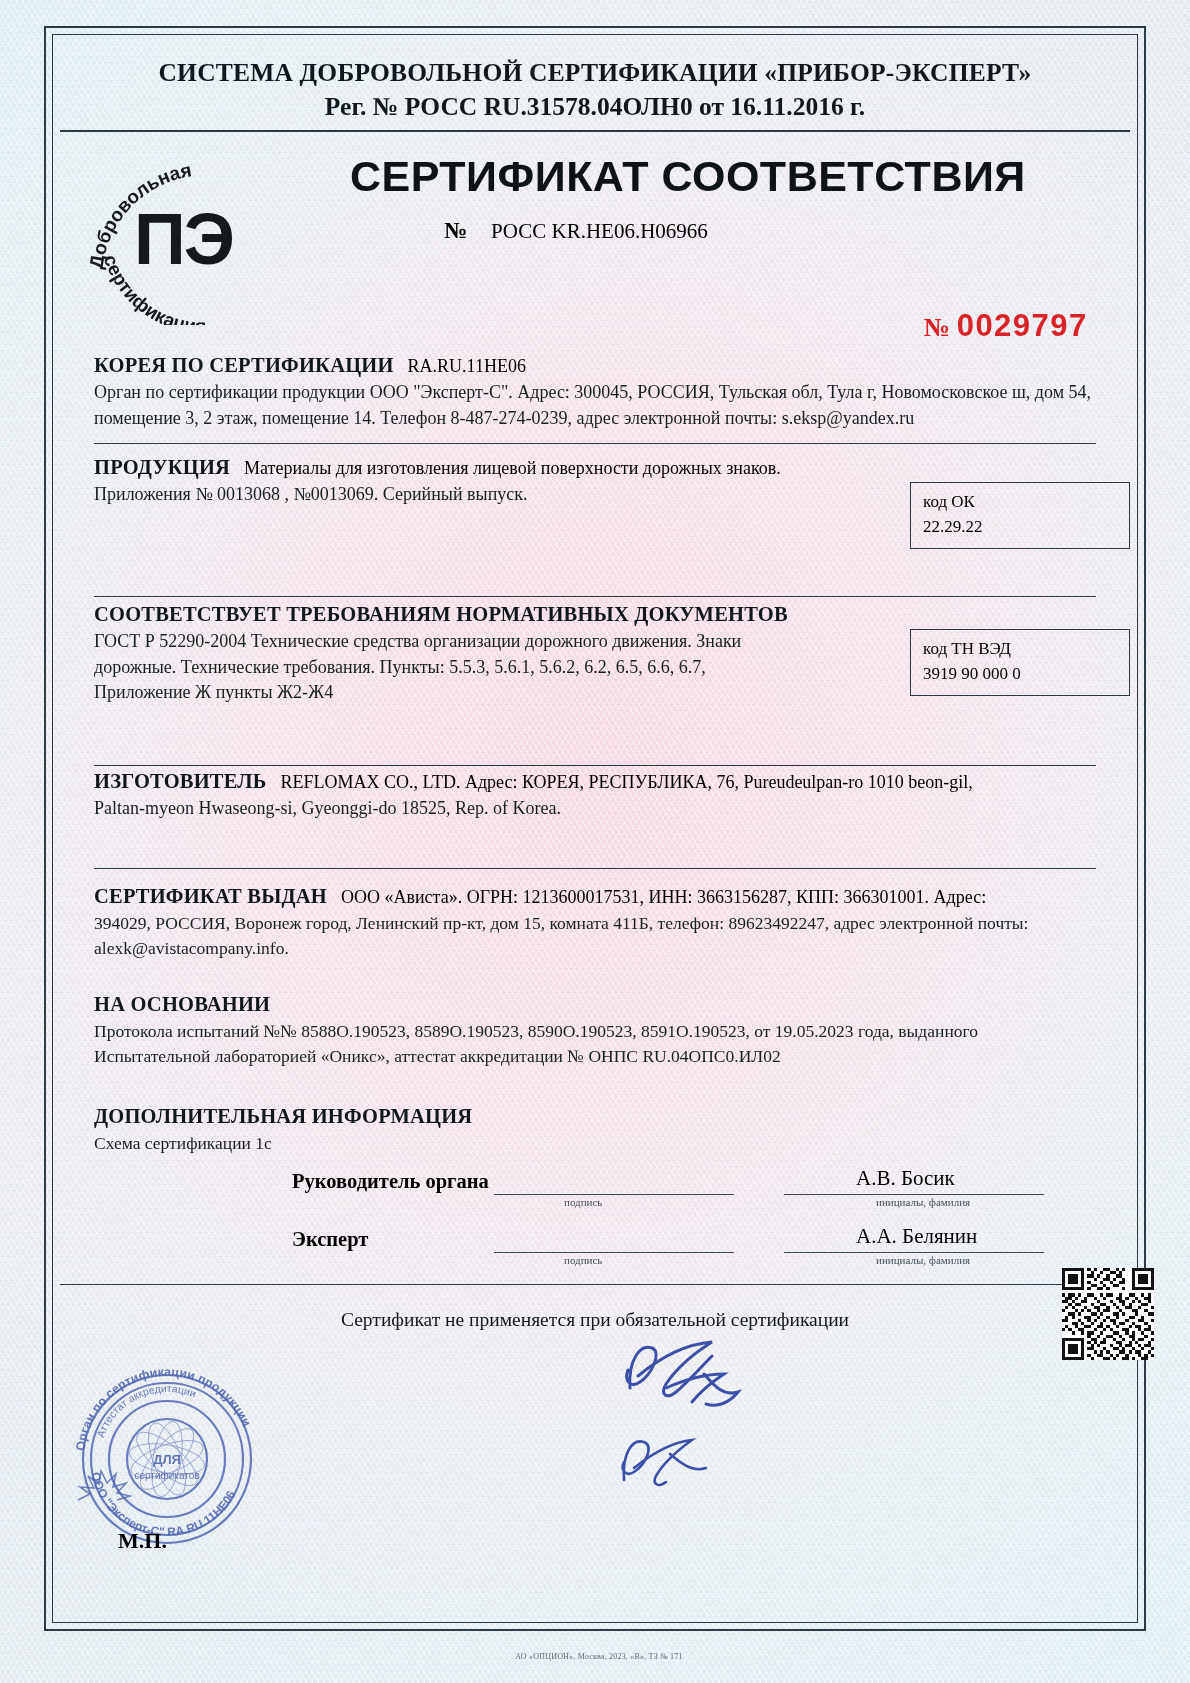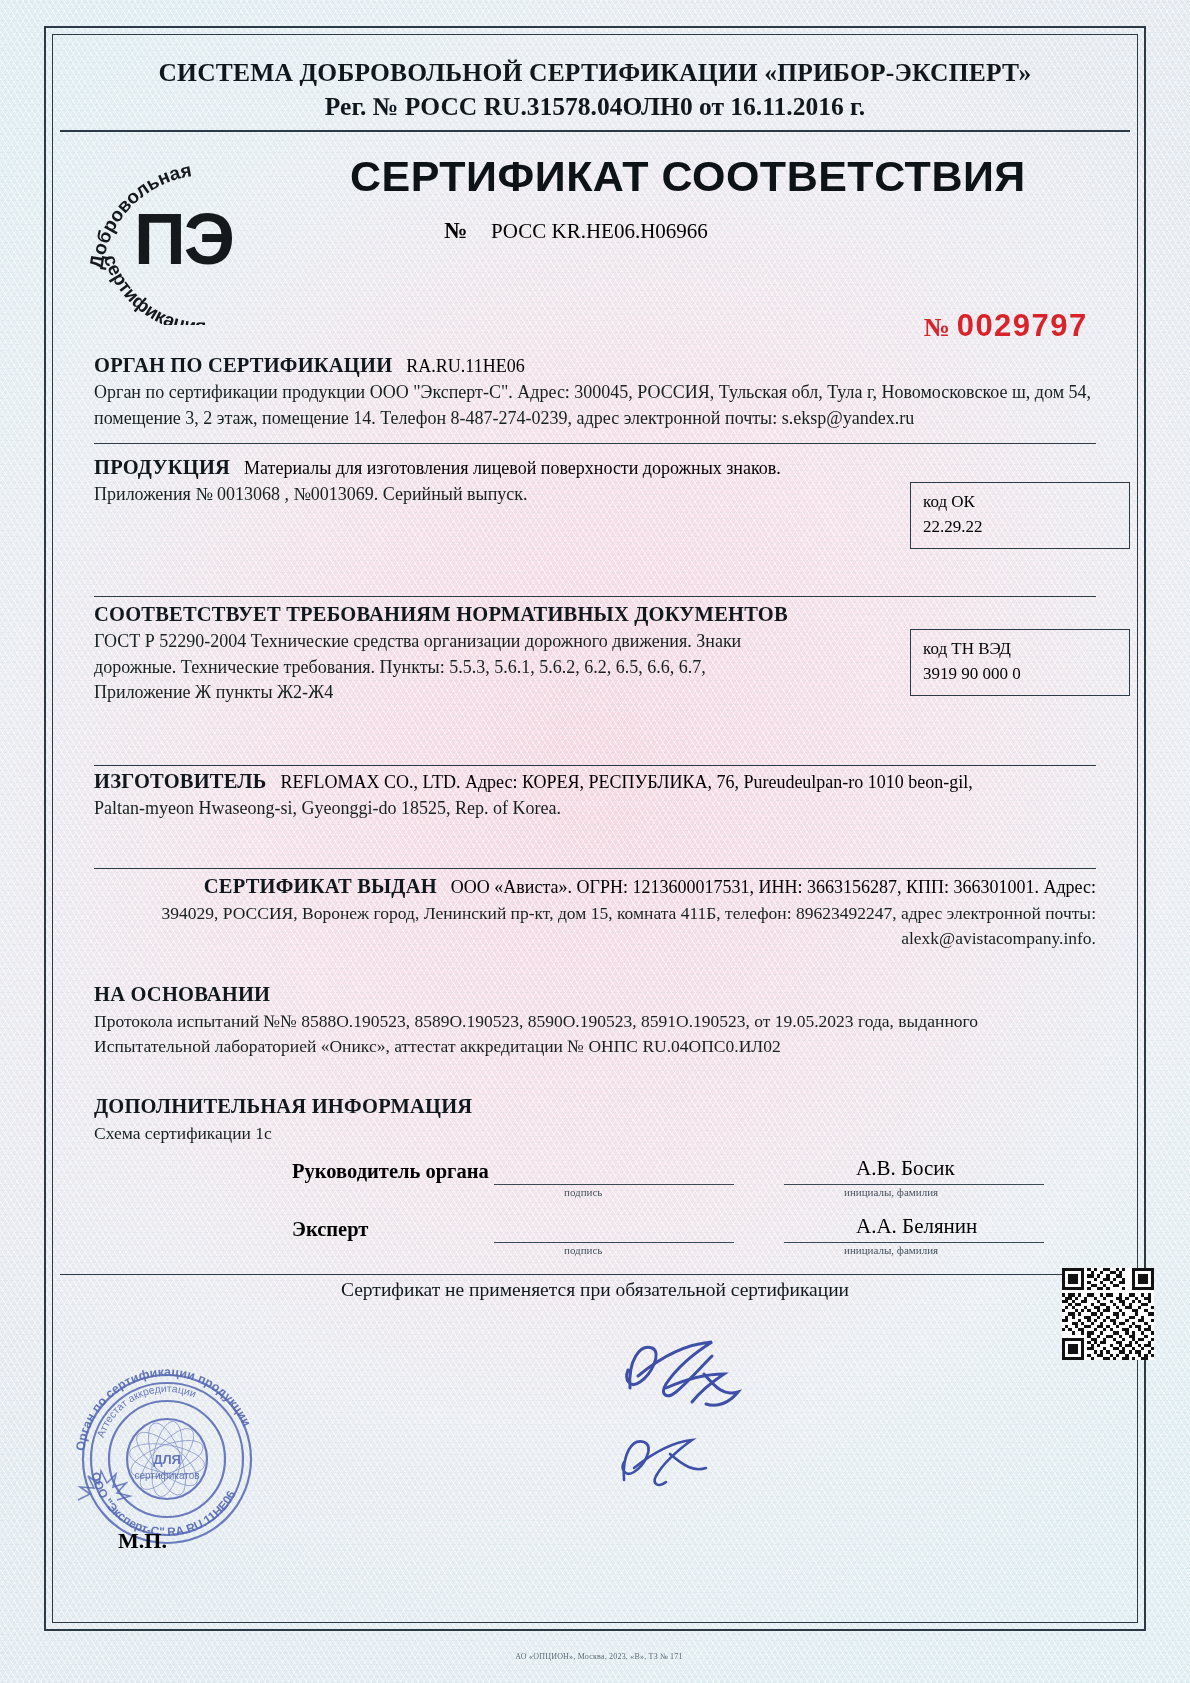--- a/index.html
+++ b/index.html
@@ -167,21 +167,21 @@
 
   
   .s-organ { margin-top: 4px; padding: 0 34px; }
   .s-organ .hdr { margin-bottom: 2px; }
 
   .divider { border-bottom: 1.5px solid #2b3a45; margin: 12px 34px 0 34px; }
 
   .s-prod { margin-top: 12px; padding: 0 34px; position: relative; min-height: 128px; }
   .s-norm { margin-top: 6px; padding: 0 34px; position: relative; min-height: 150px; }
   .s-maker { margin-top: 4px; padding: 0 34px; min-height: 86px; }
-  .s-issued { margin-top: 6px; padding: 0 34px; min-height: 104px; text-align: right; }
+  .s-issued { margin-top: 16px; padding: 0 34px; min-height: 104px; }
   .s-basis { margin-top: 4px; padding: 0 34px; min-height: 96px; }
   .s-extra { margin-top: 16px; padding: 0 34px; position: relative; }
 
   
   .qr {
     position: absolute;
     right: 36px; top: 1268px;
     width: 92px; height: 92px;
   }
 
@@ -200,36 +200,36 @@
     position: absolute; top: 30px; height: 0;
     border-bottom: 1px solid #3a4a55;
   }
   .sig-line.a { left: 400px; width: 240px; }
   .sig-line.b { left: 690px; width: 260px; }
   .sig-cap {
     position: absolute; top: 32px;
     font-size: 11px; color: #44535d;
   }
   .sig-cap.podpis { left: 470px; }
-  .sig-cap.fio { left: 750px; }
+  .sig-cap.fio { left: 782px; }
   .sig-name {
     position: absolute; top: 2px; left: 762px;
     font-size: 21px;
   }
   .mp {
     position: absolute; left: 42px; top: 116px;
     font-size: 22px; font-weight: bold;
   }
 
   .footer-note {
     margin-top: 10px;
     text-align: center;
     font-size: 19.5px;
     border-top: 1.5px solid #2b3a45;
-    padding-top: 4px;
+    padding-top: 24px;
     color: #11181d;
   }
 
   .print-credit {
     position: absolute;
     left: 8px; right: 0; bottom: 22px;
     text-align: center;
     font-size: 8px;
     color: #5a6b75;
     letter-spacing: 0.2px;
@@ -286,21 +286,21 @@
       </div>
 
 
       <div class="blank-no">
         <span class="hash">№</span><span class="digits">0029797</span>
       </div>
     </div>
 
     <div class="sec s-organ">
       <div class="hdr">
-        <span class="sec-title">ОРГАН ПО СЕРТИФИКАЦИИ</span>
+        <span class="sec-title">КОРЕЯ ПО СЕРТИФИКАЦИИ</span>
         <span class="inline-val">RA.RU.11НЕ06</span>
       </div>
       <div class="body-txt">Орган по сертификации продукции ООО "Эксперт-С". Адрес: 300045, РОССИЯ, Тульская обл, Тула г, Новомосковское ш, дом 54, помещение 3, 2 этаж, помещение 14. Телефон 8-487-274-0239, адрес электронной почты: s.eksp@yandex.ru</div>
     </div>
     <div class="divider"></div>
 
     <div class="sec s-prod">
       <div>
         <span class="sec-title">ПРОДУКЦИЯ</span>
         <span class="inline-val">Материалы для изготовления лицевой поверхности дорожных знаков.</span>

